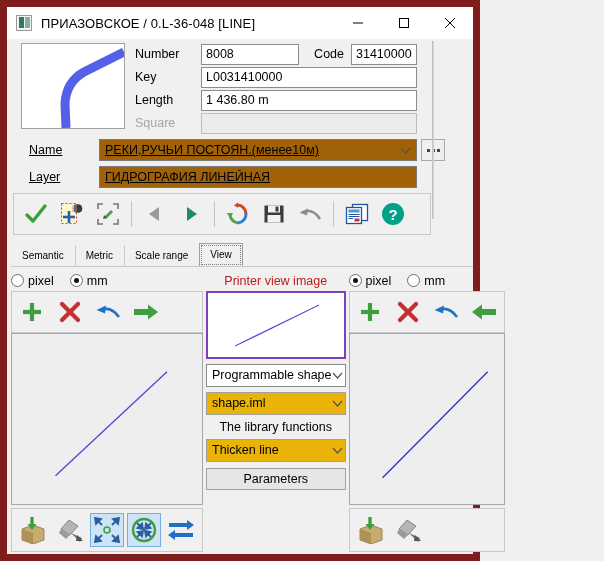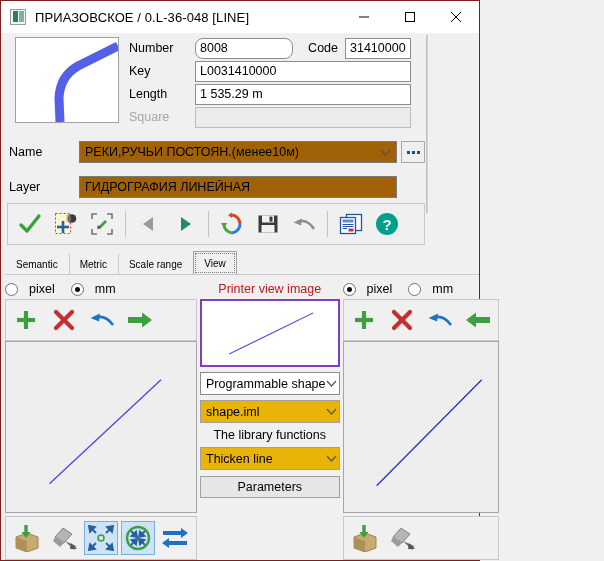--- a/index.html
+++ b/index.html
@@ -5,21 +5,21 @@
   * { box-sizing: border-box; }
   html, body { margin:0; padding:0; }
   body {
     width:604px; height:561px;
     font-family:"Liberation Sans", sans-serif;
     font-size:12.5px;
     color:#000;
     background:#f0f0f0;
     overflow:hidden;
   }
-  .window { width:480px; height:561px; border:1px solid #7f1d1d; background:#f0f0f0; position:relative; display:flex; flex-direction:column; }
+  .window { width:480px; height:561px; border:7px solid #7f1d1d; background:#f0f0f0; position:relative; display:flex; flex-direction:column; }
 
   
   .titlebar { height:32px; background:#ffffff; display:flex; align-items:center; flex:0 0 32px; }
   .title-icon { width:16px; height:16px; margin-left:9px; margin-right:9px; position:relative; background:#f4f4f4; border:1px solid #9a9a9a; }
   .title-icon i { position:absolute; left:2px; top:1px; width:5px; height:11px; background:#2e7d5b; }
   .title-icon i.b { left:8px; background:#7fb3a0; }
   .title-text { font-size:13px; color:#000; letter-spacing:0.1px; white-space:nowrap; }
   .title-spacer { flex:1; }
   .win-btn { width:46px; height:32px; display:flex; align-items:center; justify-content:center; }
   .win-btn svg { display:block; }
@@ -27,29 +27,29 @@
   
   .topwrap { padding:4px 0 0 0; flex:0 0 auto; position:relative; }
   .inforow { display:flex; padding:0 14px; }
   .thumb { width:104px; height:86px; background:#fff; border:1px solid #a0a0a0; flex:0 0 104px; overflow:hidden; }
   .fields { flex:1; margin-left:8px; display:flex; flex-direction:column; }
   .frow { display:flex; align-items:center; height:22px; margin-bottom:1px; }
   .flabel { width:68px; font-size:12.5px; color:#000; padding-left:2px; }
   .flabel.dim { color:#a6a6a6; }
   .fval { height:21px; border:1px solid #8c8c8c; background:#fff; display:flex; align-items:center; padding:0 4px; font-size:12.5px; }
   .fval.dis { background:#ececec; border-color:#bdbdbd; }
-  .f-number { width:98px;border-radius:8px; }
+  .f-number { width:98px; }
   .f-code-label { width:52px; text-align:right; padding-right:7px; font-size:12.5px; }
   .f-code { flex:1; }
   .f-wide { flex:1; }
   .rightpad { width:174px; flex:0 0 174px; }
   .vsep { position:absolute; left:425px; top:2px; width:2px; height:178px; background:#d2d2d2; border-left:1px solid #c2c2c2; }
 
   
-  .namerow { display:flex; align-items:center; height:24px; padding:0 6px; margin-top:11px; }
+  .namerow { display:flex; align-items:center; height:24px; padding:0 20px; margin-top:3px;text-decoration:underline; }
   .namerow .flabel { width:72px; }
   .combo { height:22px; border:1px solid #7a7a7a; background:#a16207; display:flex; align-items:center; padding:0 2px 0 5px; font-size:12.5px; flex:1; }
   .combo .cval { flex:1; white-space:nowrap; overflow:hidden; }
   .combo .carrow { width:17px; display:flex; align-items:center; justify-content:center; }
   .dotsbtn { width:24px; height:22px; margin-left:4px; border:1px solid #a8a8a8; background:#efefef; display:flex; align-items:center; justify-content:center; gap:2px; }
   .dotsbtn s { width:3px; height:3px; background:#1f4e79; display:block; }
   .name-limit { width:318px; flex:0 0 318px; }
 
   
   .tbwrap { padding:4px 6px 0 6px; }
@@ -65,21 +65,21 @@
   .tabline { position:absolute; left:0; right:0; bottom:0; height:1px; background:#c9c9c9; }
 
   
   .panels { flex:1; display:flex; padding:4px 4px 2px 4px; gap:3px; position:relative; }
   .panel { display:flex; flex-direction:column; }
   .panel-left { width:203px; }
   .panel-center { width:216px; }
   .panel-right { width:172px; }
 
   .radiorow { height:20px; display:flex; align-items:center; }
-  .radio { display:flex; align-items:center; gap:11px; font-size:12.5px; margin-right:16px; }
+  .radio { display:flex; align-items:center; gap:4px; font-size:12.5px; margin-right:16px; }
   .rdot { width:13px; height:13px; border-radius:50%; border:1px solid #6f6f6f; background:#fff; position:relative; flex:0 0 13px; }
   .rdot.on::after { content:''; position:absolute; left:3px; top:3px; width:5px; height:5px; border-radius:50%; background:#111; }
   .center-title { flex:1; text-align:center; font-size:12.5px; color:#b91c1c; }
 
   .minibar { height:42px; border:1px solid #c8c8c8; background:#f0f0f0; display:flex; align-items:center; padding:0 6px; gap:10px; }
   .mbtn { width:28px; height:28px; display:flex; align-items:center; justify-content:center; }
 
   .preview { flex:1; border:1px solid #a6a6a6; background:#eeeeee; overflow:hidden; }
   .preview.printer { flex:0 0 68px; border:2px solid #7b3fbf; background:#ffffff; }
 
@@ -142,21 +142,21 @@
           <div class="fval f-code">31410000</div>
           <div class="rightpad"></div>
         </div>
         <div class="frow">
           <div class="flabel">Key</div>
           <div class="fval f-wide">L0031410000</div>
           <div class="rightpad"></div>
         </div>
         <div class="frow">
           <div class="flabel">Length</div>
-          <div class="fval f-wide">1 535.29 m</div>
+          <div class="fval f-wide">1 436.80 m</div>
           <div class="rightpad"></div>
         </div>
         <div class="frow">
           <div class="flabel dim">Square</div>
           <div class="fval f-wide dis"></div>
           <div class="rightpad"></div>
         </div>
       </div>
     </div>
 

